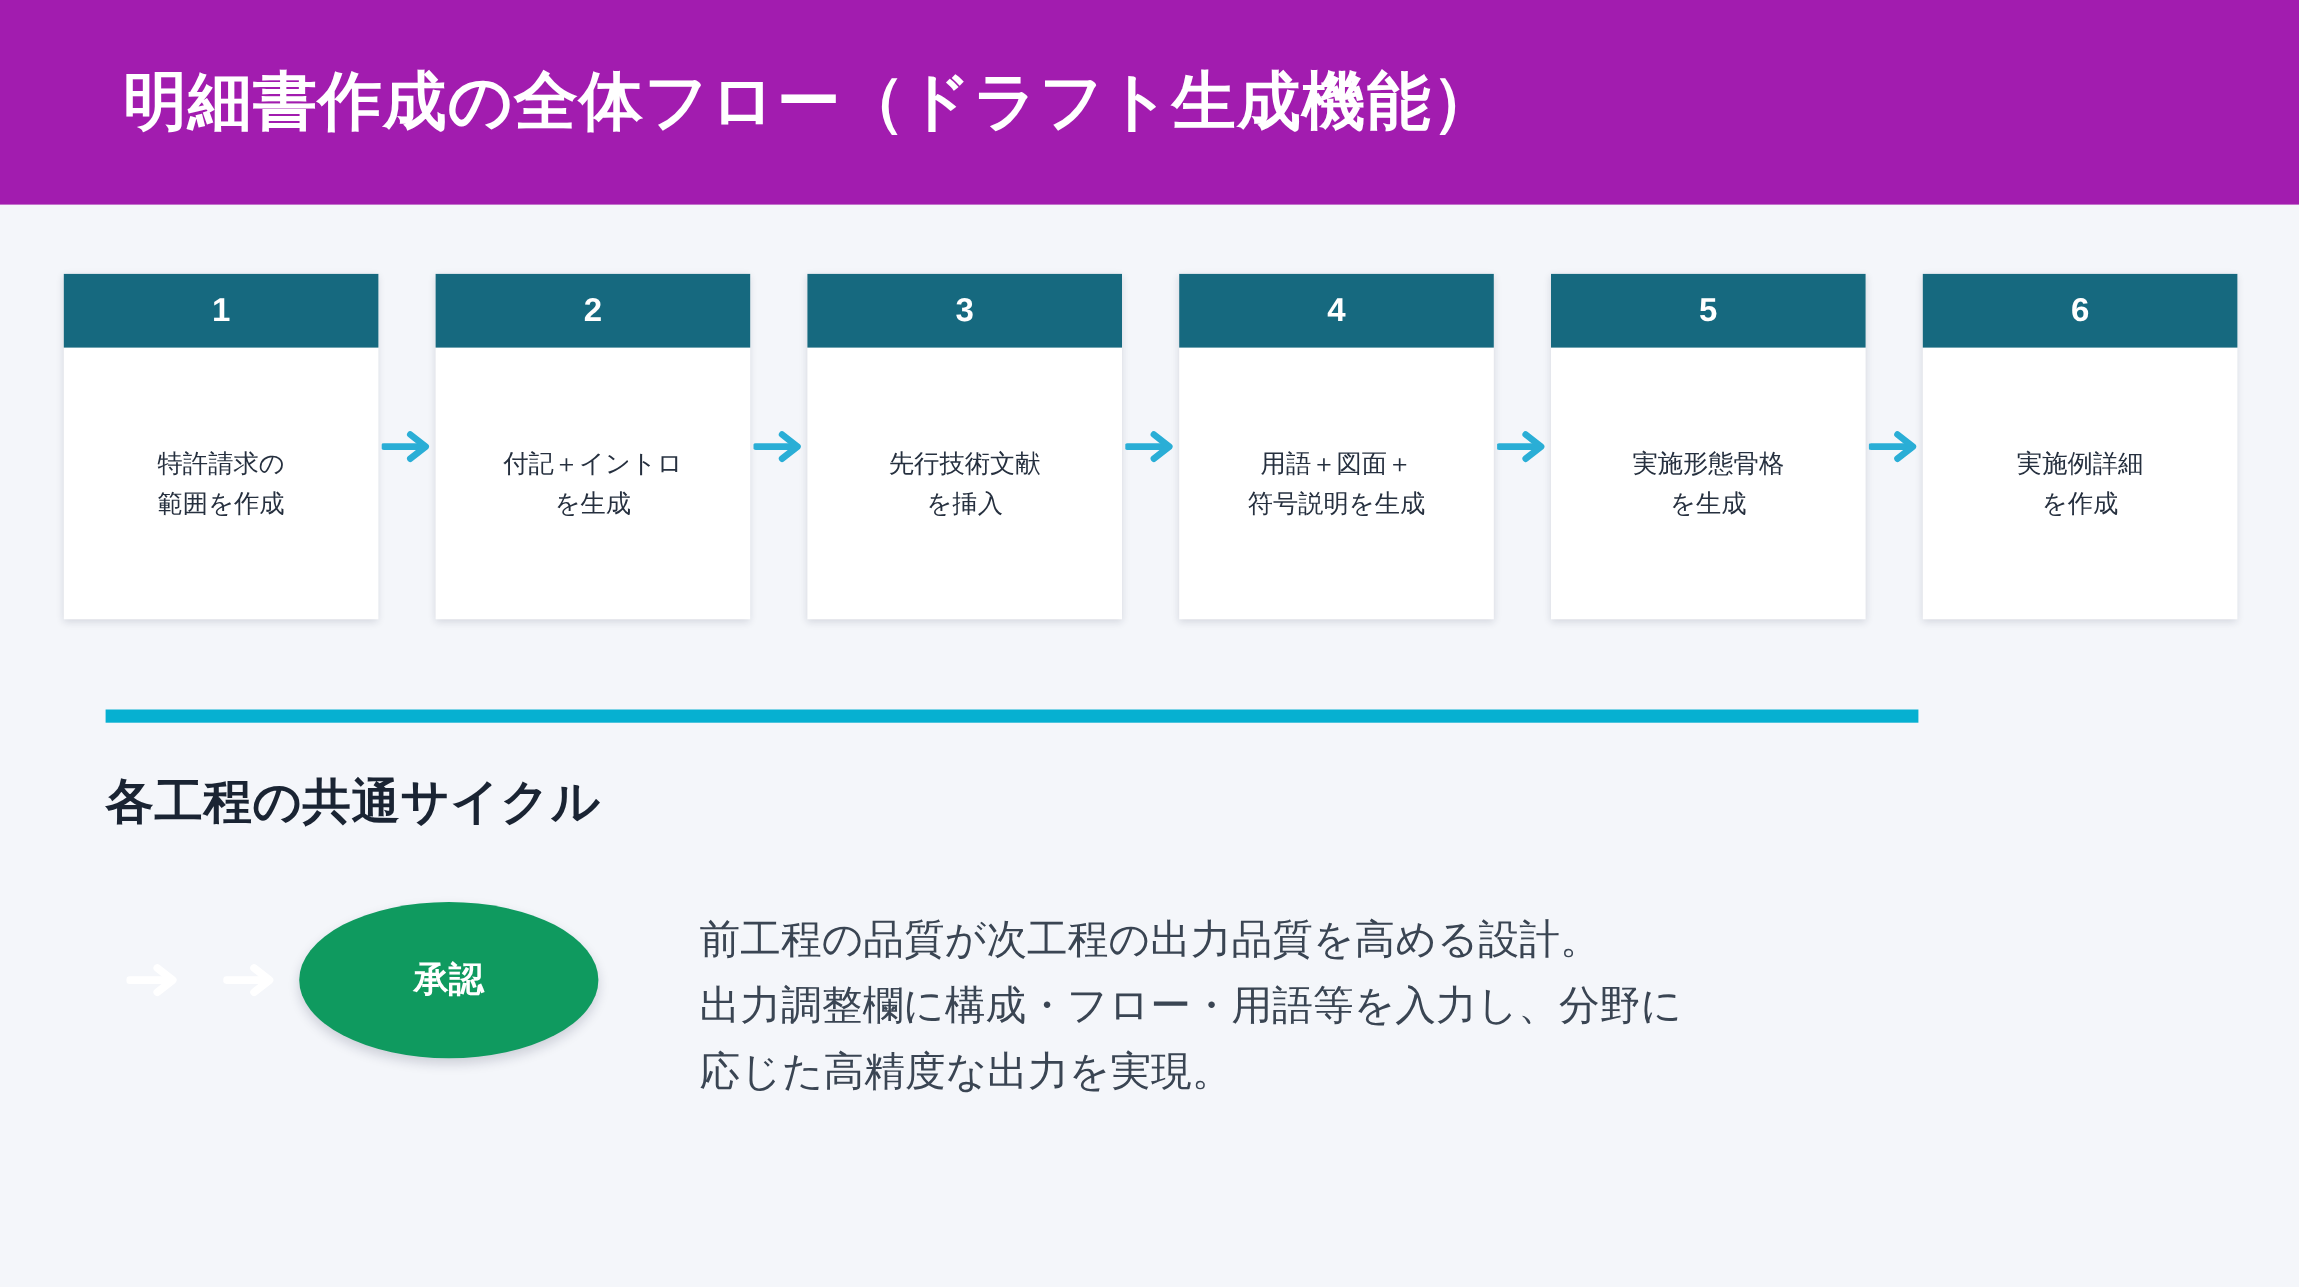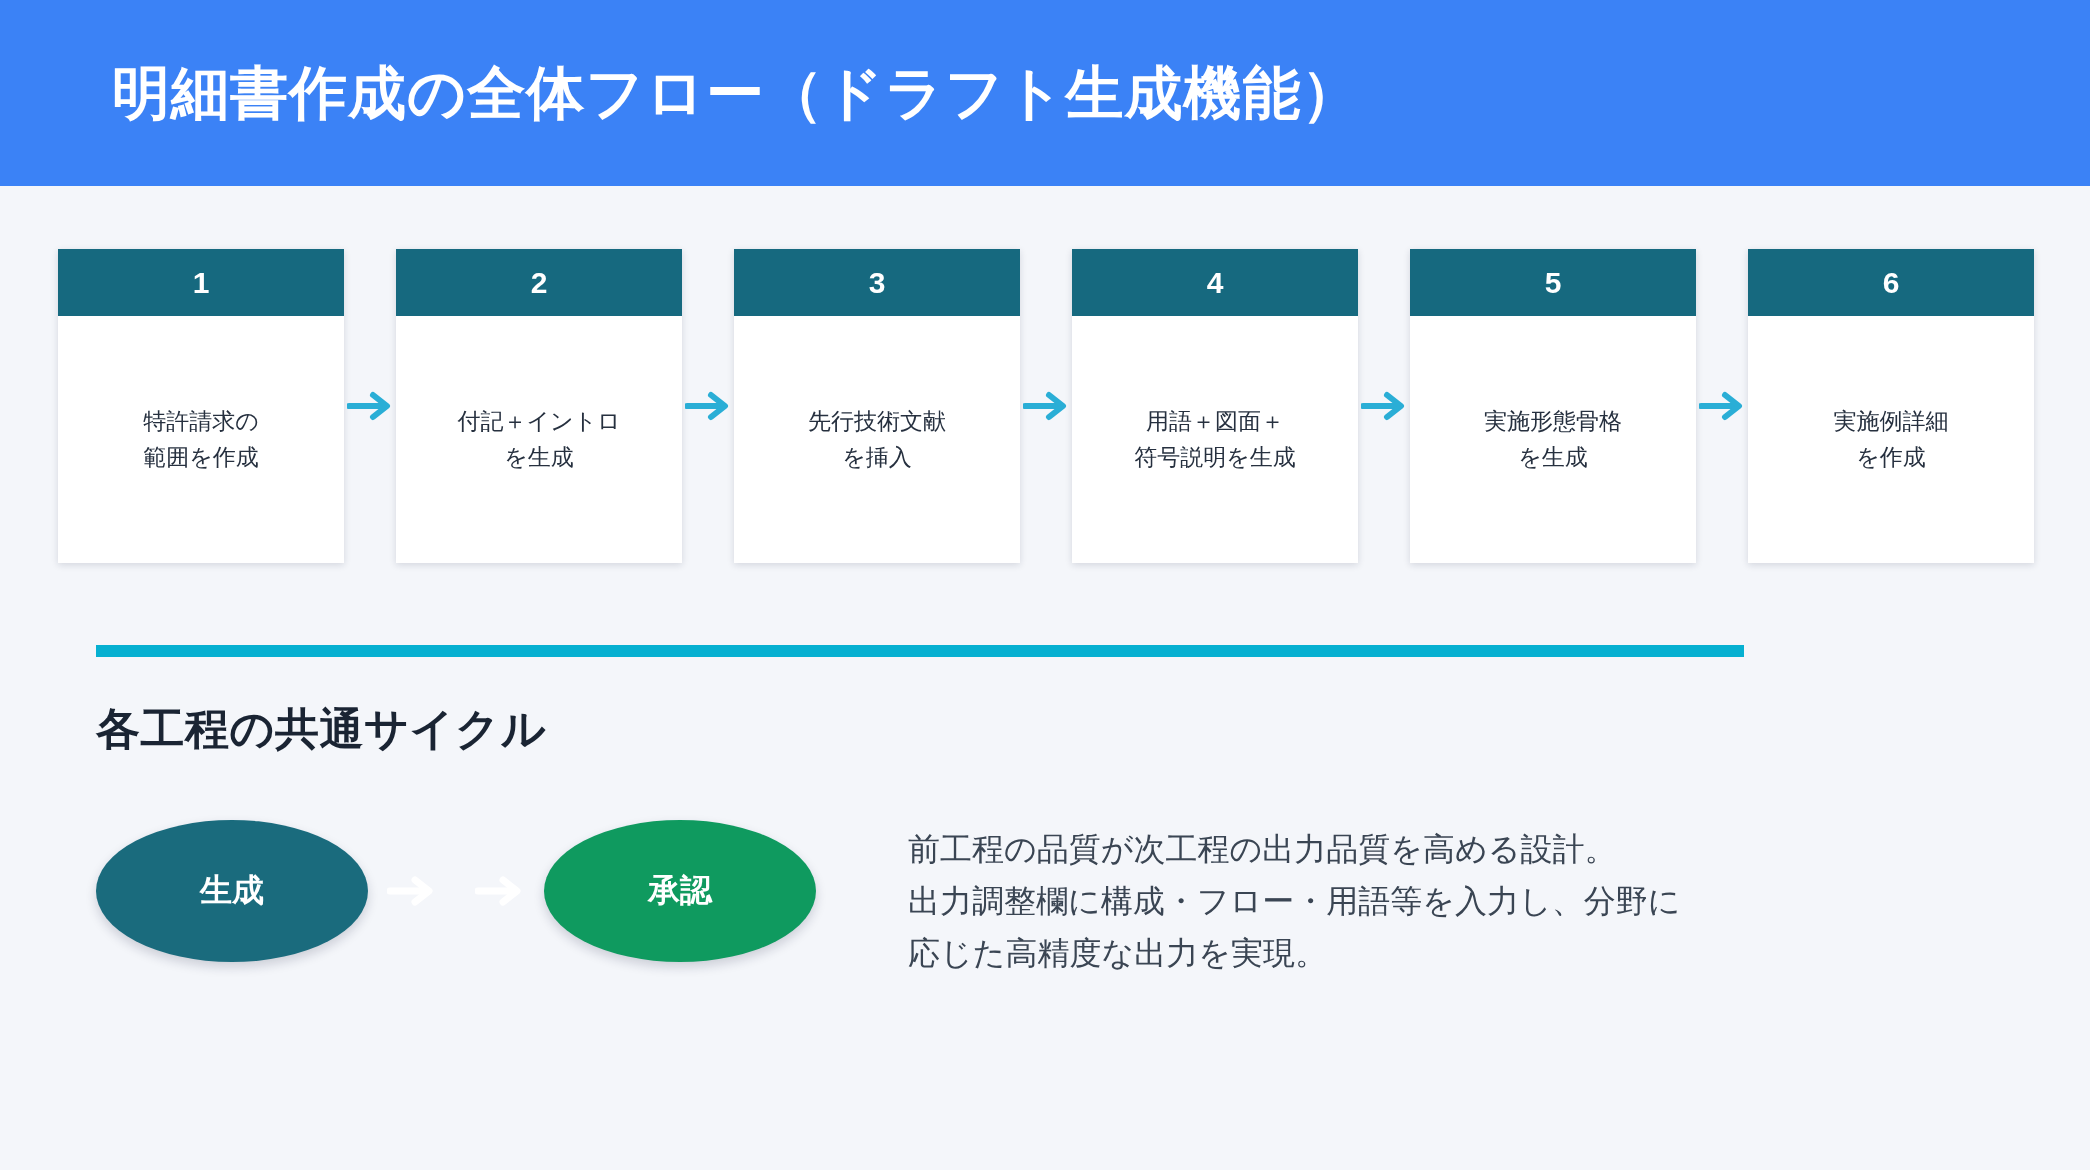--- a/index.html
+++ b/index.html
@@ -16,21 +16,21 @@
     position: relative;
   }
 
   
   .title-bar {
     position: absolute;
     left: 0;
     top: 0;
     width: 2090px;
     height: 186px;
-    background: #3b82f6;
+    background: #a21caf;
     display: flex;
     align-items: center;
   }
   .title-text {
     margin-left: 112px;
     color: #ffffff;
     font-size: 58px;
     font-weight: bold;
     letter-spacing: 1px;
     line-height: 1.1;
@@ -155,21 +155,21 @@
     line-height: 1;
     flex: 0 0 auto;
     user-select: none;
   }
   .cycle-arrow svg { display: block; }
 
   .cycle-note {
     margin-left: 92px;
     margin-top: 4px;
     color: #3a4553;
-    font-size: 32px;
+    font-size: 37px;
     line-height: 1.62;
     white-space: pre-line;
     flex: 0 1 auto;
   }
 </style>
 </head>
 <body>
 
 <div class="title-bar">
   <div class="title-text">明細書作成の全体フロー（ドラフト生成機能）</div>
@@ -262,23 +262,20 @@
 
 </div>
 
 <div class="divider"></div>
 
 <div class="cycle-heading">各工程の共通サイクル</div>
 
 <div class="cycle-area">
   <div class="ellipse-group">
 
-    <div class="ellipse teal">
-      <span>生成</span>
-    </div>
 
     <div class="cycle-arrow">
       <svg width="50" height="34" viewBox="0 0 50 34" aria-hidden="true">
         <path d="M3 17 H38" stroke="#ffffff" stroke-width="7" stroke-linecap="round" fill="none"></path>
         <path d="M28 6 L42 17 L28 28" stroke="#ffffff" stroke-width="7" stroke-linecap="round" stroke-linejoin="round" fill="none"></path>
       </svg>
     </div>
 
 
     <div class="cycle-arrow">

